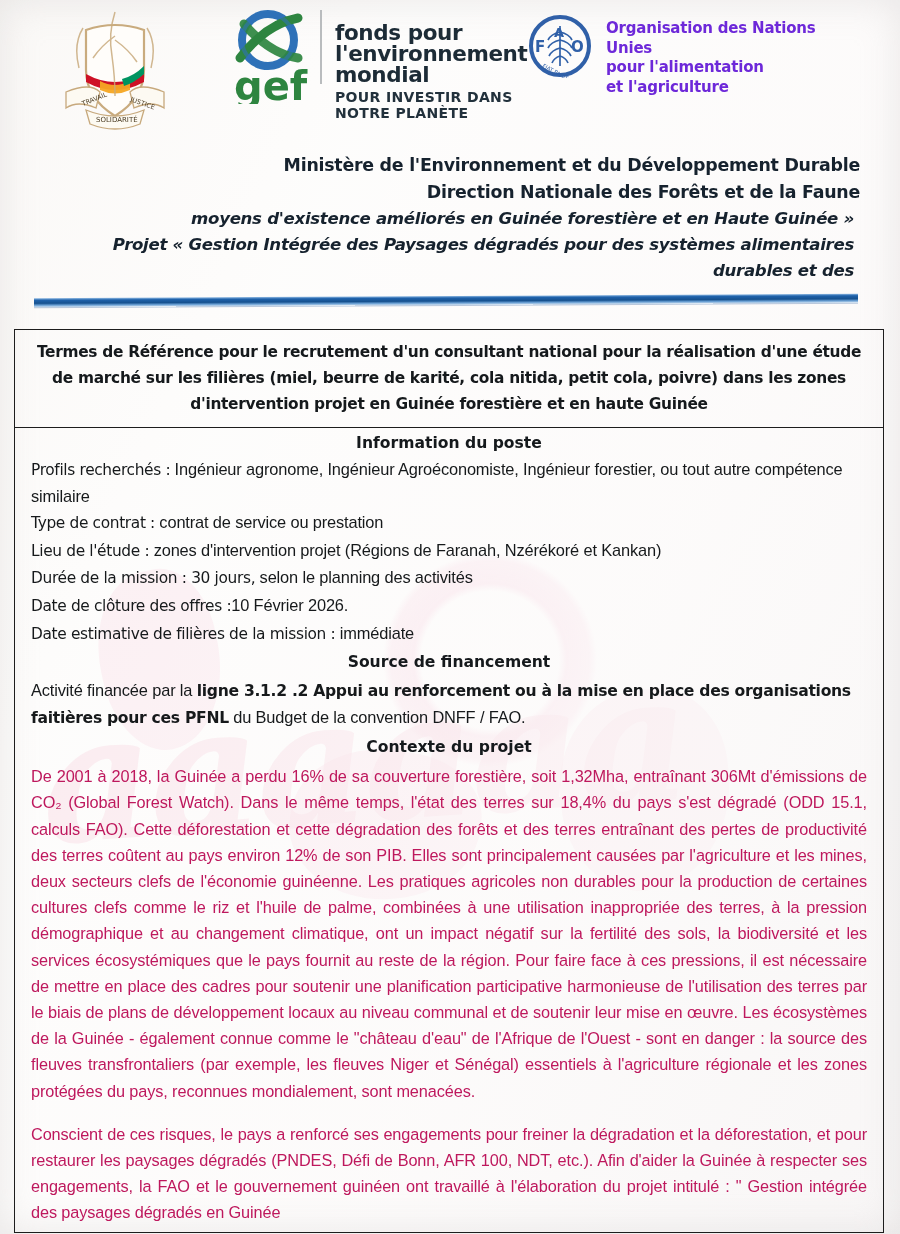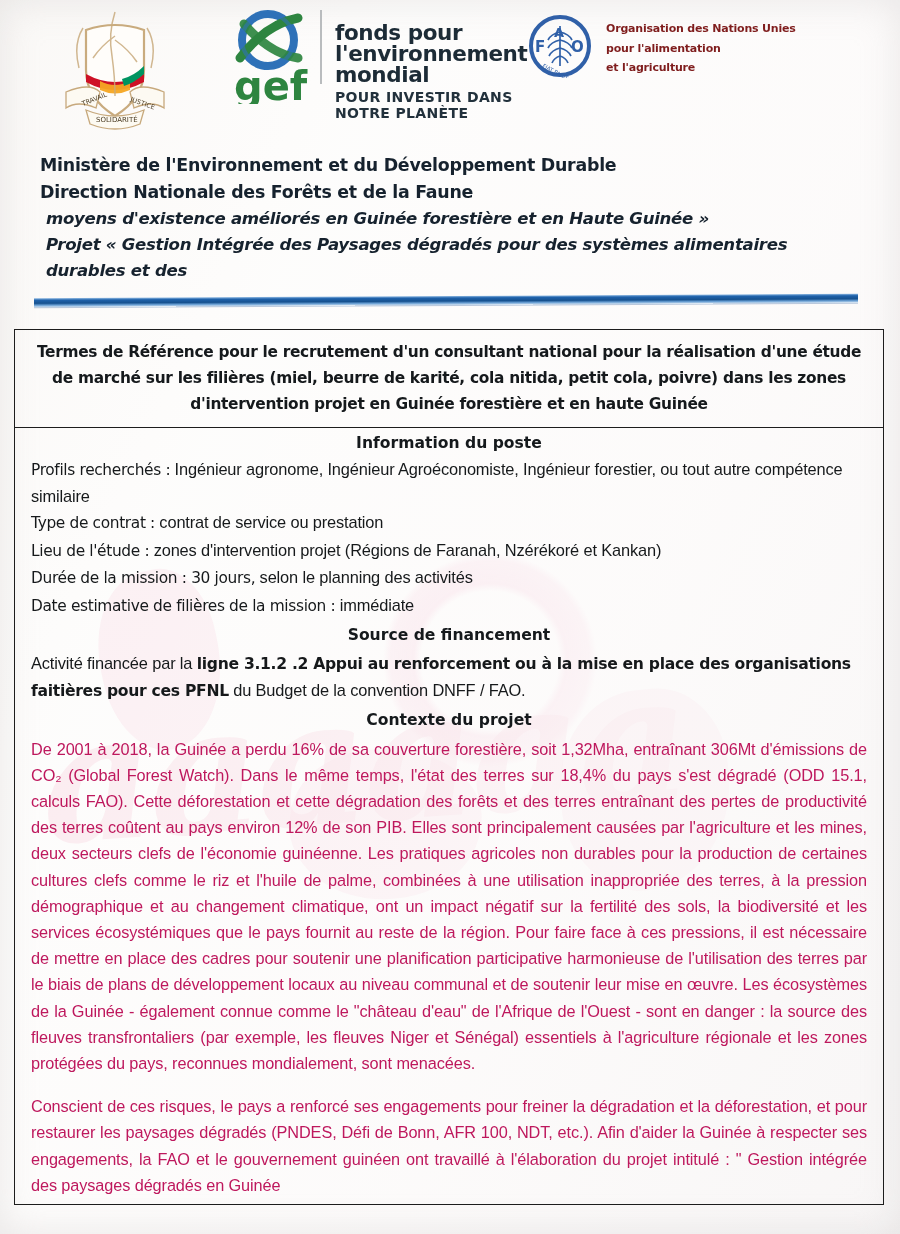--- a/index.html
+++ b/index.html
@@ -144,31 +144,31 @@
     width: 64px;
     height: 64px;
     flex: 0 0 auto;
     position: relative;
   }
   .fao-words {
     margin-left: 14px;
     padding-top: 5px;
     font-family: "DejaVu Sans", sans-serif;
     font-weight: bold;
-    font-size: 11px;
+    font-size: 15px;
     line-height: 19.5px;
-    color: #7f1d1d;
+    color: #6d28d9;
     letter-spacing: -.2px;
   }
 
   
   .ministry {
     position: relative;
     z-index: 5;
-    text-align: left;
+    text-align: right;
     padding: 12px 40px 0 40px;
   }
   .ministry .m-line {
     font-family: "DejaVu Sans", sans-serif;
     font-weight: bold;
     font-size: 17.4px;
     line-height: 27px;
     color: #16222e;
     letter-spacing: -.25px;
   }
@@ -379,20 +379,23 @@
         <p class="kv">
           <b>Type de contrat :</b><span> contrat de service ou prestation</span>
         </p>
         <p class="kv">
           <b>Lieu de l'étude  :</b><span> zones d'intervention projet (Régions de Faranah, Nzérékoré et Kankan)</span>
         </p>
         <p class="kv">
           <b>Durée de la mission :</b><b> 30 jours,</b><span> selon le planning des activités</span>
         </p>
         <p class="kv">
+          <b>Date de clôture des offres :</b><span>10 Février 2026.</span>
+        </p>
+        <p class="kv">
           <b>Date estimative de filières de la mission :</b><span> immédiate</span>
         </p>
       </div>
 
       <div class="section-head">Source de financement</div>
 
       <p class="fin"><span>Activité financée par la </span><b>ligne 3.1.2 .2 Appui au renforcement ou à la mise en place des organisations faitières pour ces PFNL</b><span> du Budget de la convention DNFF / FAO.</span></p>
 
       <div class="section-head">Contexte du projet</div>
 

